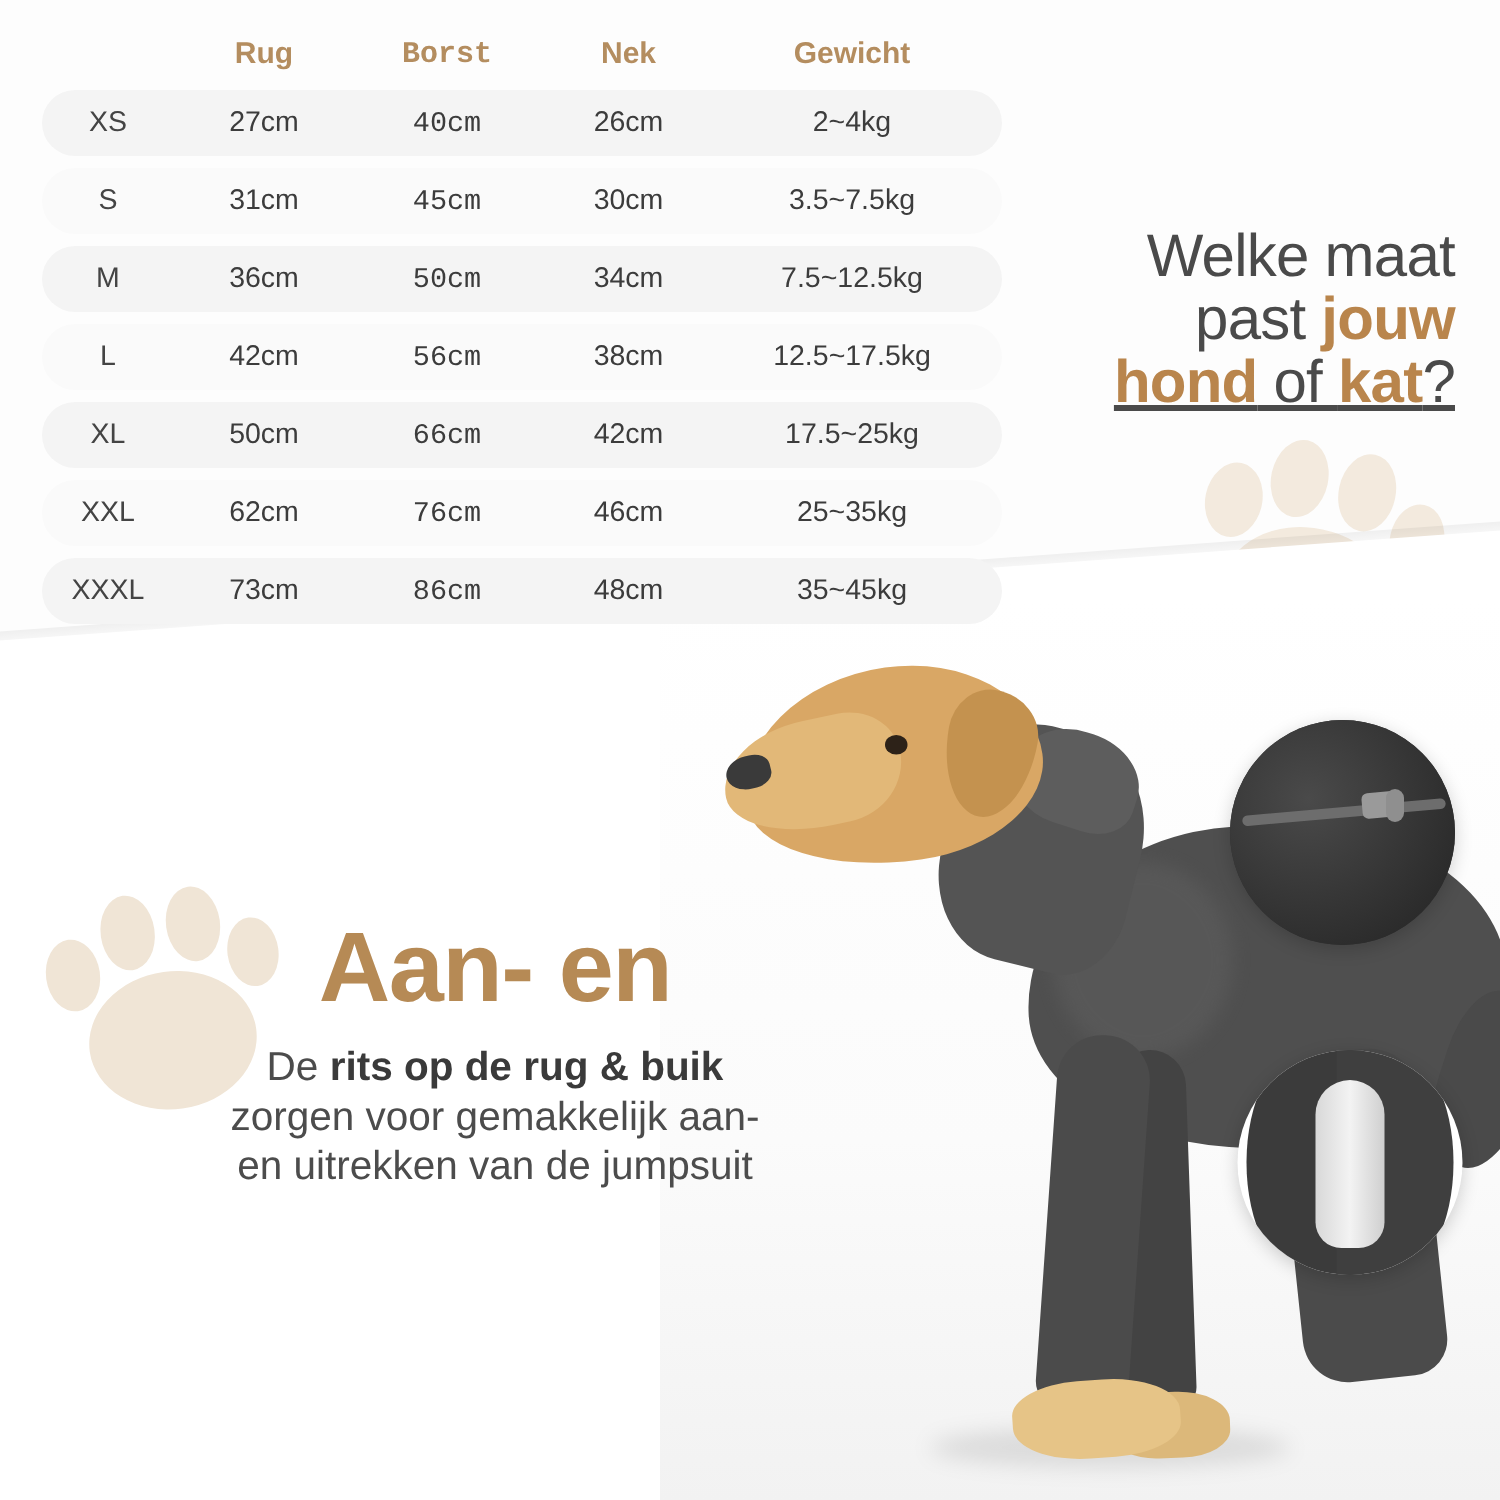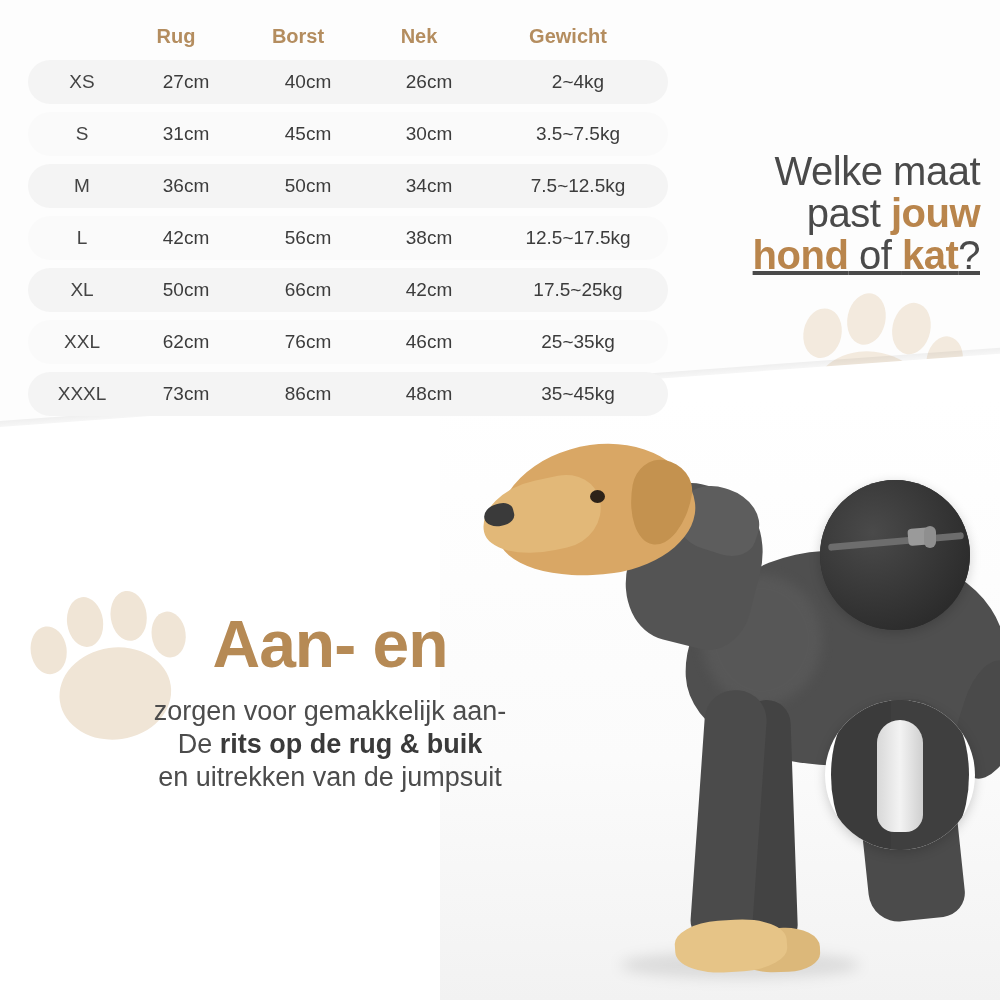--- a/index.html
+++ b/index.html
@@ -91,48 +91,47 @@
     margin-bottom: 8px;
   }
   .table-head .cell {
     color: #b48d5f;
     font-weight: bold;
     font-size: 20px;
     text-align: center;
   }
   .c-size  { width: 88px; }
   .c-rug   { width: 120px; }
-  .c-borst { width: 124px; }
+  .c-borst { width: 124px; font-family: Liberation Mono, monospace; }
   .c-nek   { width: 118px; }
   .c-gew   { width: 180px; }
 
   .table-row {
     display: flex;
     align-items: center;
     height: 44px;
     border-radius: 22px;
     margin-bottom: 8px;
     background: #f4f4f4;
-    justify-content: flex-end;
   }
   .table-row.alt { background: #fafafa; }
   .table-row .cell {
     text-align: center;
     font-size: 19px;
     color: #3c3c3c;
   }
   .table-row .cell.size {
     font-size: 19px;
     color: #444;
   }
 
   
   .headline-top {
     position: absolute;
-    right: 20px;
+    right: 30px;
     top: 150px;
     width: 330px;
     text-align: right;
     z-index: 9;
     line-height: 1.05;
   }
   .headline-top .l1 {
     font-size: 40px;
     color: #4a4a4a;
     letter-spacing: -0.5px;
@@ -568,19 +567,19 @@
 
   <div class="bubble bubble-open">
     <div class="fab-left"></div>
     <div class="fab-right"></div>
     <div class="lining"></div>
   </div>
 
   <div class="headline-bottom">
     <div class="big">Aan- en</div>
     <div class="sub">
+      <div><span>De </span><b>rits op de rug &amp; buik</b></div>
       <div>zorgen voor gemakkelijk aan-</div>
-      <div><span>De </span><b>rits op de rug &amp; buik</b></div>
       <div>en uitrekken van de jumpsuit</div>
     </div>
   </div>
 
 </div>
 
 </body></html>

